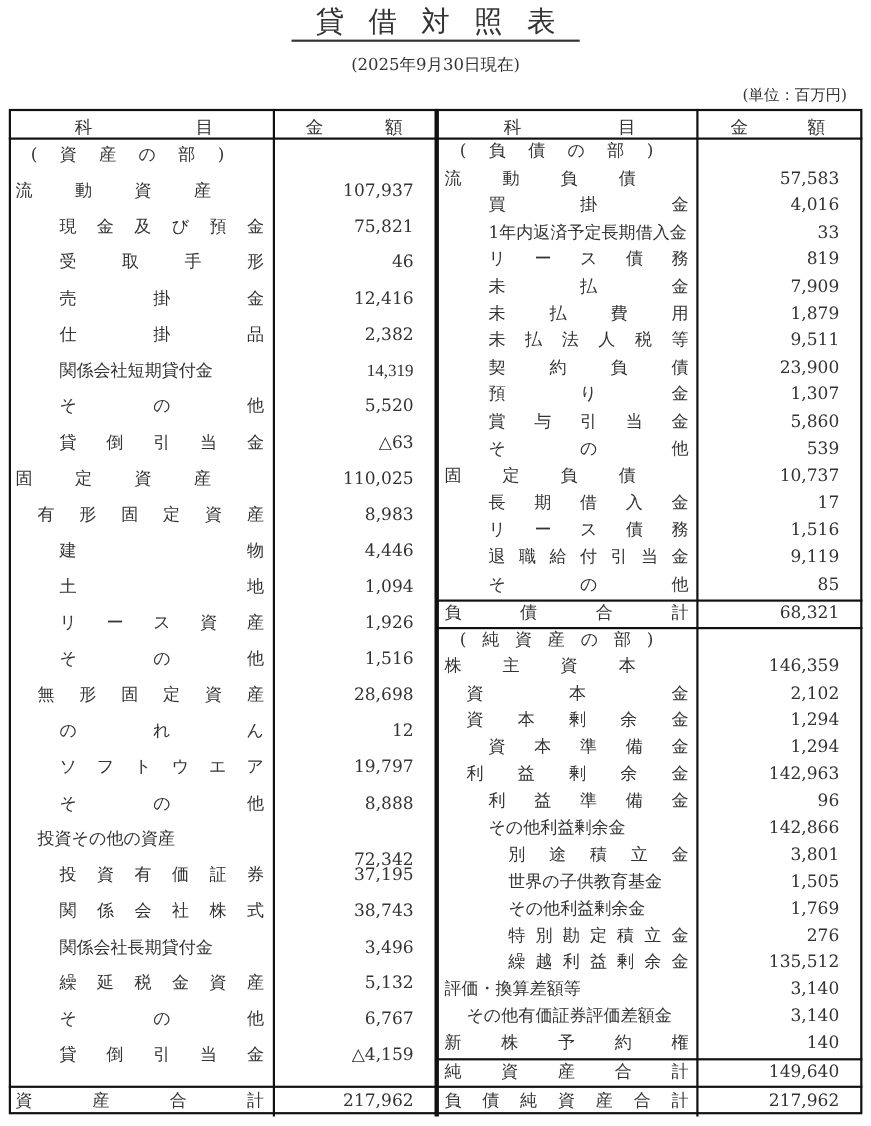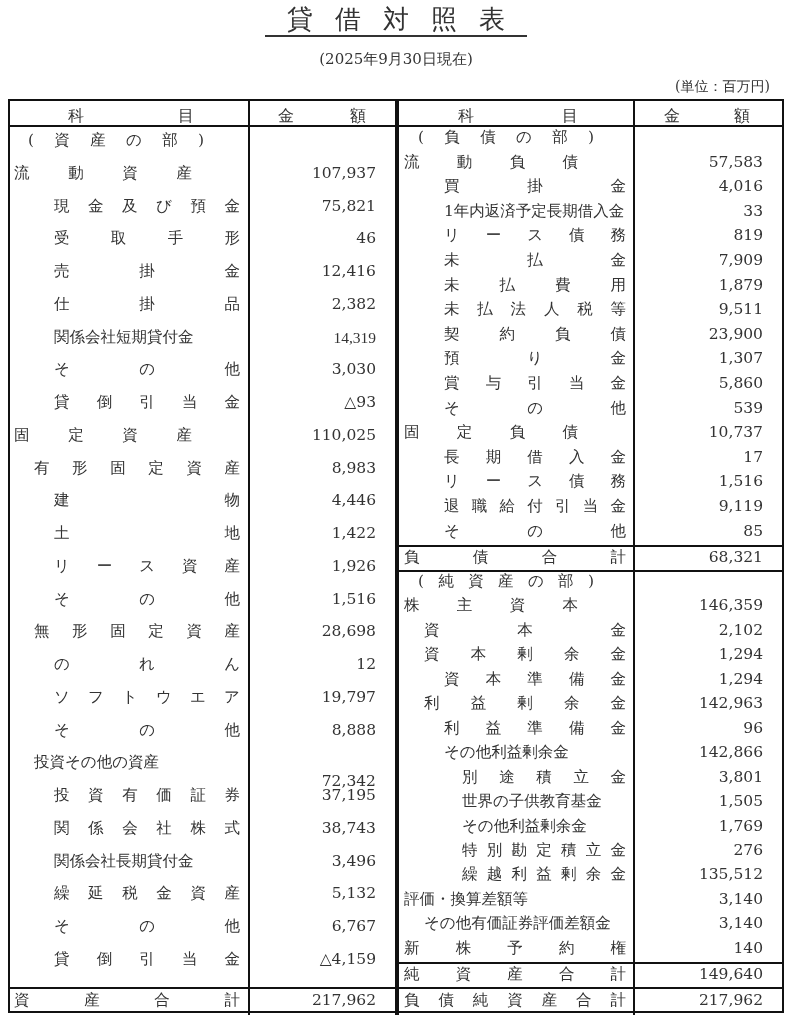--- a/index.html
+++ b/index.html
@@ -90,29 +90,29 @@
       <span>品</span>
     </div>
     <div class="cell amt" style="left:254px;top:296.75px;width:122px;">2,382</div>
     <div class="cell" style="left:54px;top:329.5px;width:186px;">関係会社短期貸付金</div>
     <div class="cell amt" style="left:254px;top:329.5px;width:122px;font-family:Liberation Serif, serif;">14,319</div>
     <div class="cell sp" style="left:54px;top:362.25px;width:186px;">
       <span>そ</span>
       <span>の</span>
       <span>他</span>
     </div>
-    <div class="cell amt" style="left:254px;top:362.25px;width:122px;">3,030</div>
+    <div class="cell amt" style="left:254px;top:362.25px;width:122px;">5,520</div>
     <div class="cell sp" style="left:54px;top:395px;width:186px;">
       <span>貸</span>
       <span>倒</span>
       <span>引</span>
       <span>当</span>
       <span>金</span>
     </div>
-    <div class="cell amt" style="left:254px;top:395px;width:122px;">△93</div>
+    <div class="cell amt" style="left:254px;top:395px;width:122px;">△63</div>
     <div class="cell sp" style="left:14px;top:427.75px;width:178px;">
       <span>固</span>
       <span>定</span>
       <span>資</span>
       <span>産</span>
     </div>
     <div class="cell amt" style="left:254px;top:427.75px;width:122px;">110,025</div>
     <div class="cell sp" style="left:34px;top:460.5px;width:206px;">
       <span>有</span>
       <span>形</span>
@@ -124,21 +124,21 @@
     <div class="cell amt" style="left:254px;top:460.5px;width:122px;">8,983</div>
     <div class="cell sp" style="left:54px;top:493.25px;width:186px;">
       <span>建</span>
       <span>物</span>
     </div>
     <div class="cell amt" style="left:254px;top:493.25px;width:122px;">4,446</div>
     <div class="cell sp" style="left:54px;top:526px;width:186px;">
       <span>土</span>
       <span>地</span>
     </div>
-    <div class="cell amt" style="left:254px;top:526px;width:122px;">1,422</div>
+    <div class="cell amt" style="left:254px;top:526px;width:122px;">1,094</div>
     <div class="cell sp" style="left:54px;top:558.75px;width:186px;">
       <span>リ</span>
       <span>ー</span>
       <span>ス</span>
       <span>資</span>
       <span>産</span>
     </div>
     <div class="cell amt" style="left:254px;top:558.75px;width:122px;">1,926</div>
     <div class="cell sp" style="left:54px;top:591.5px;width:186px;">
       <span>そ</span>

